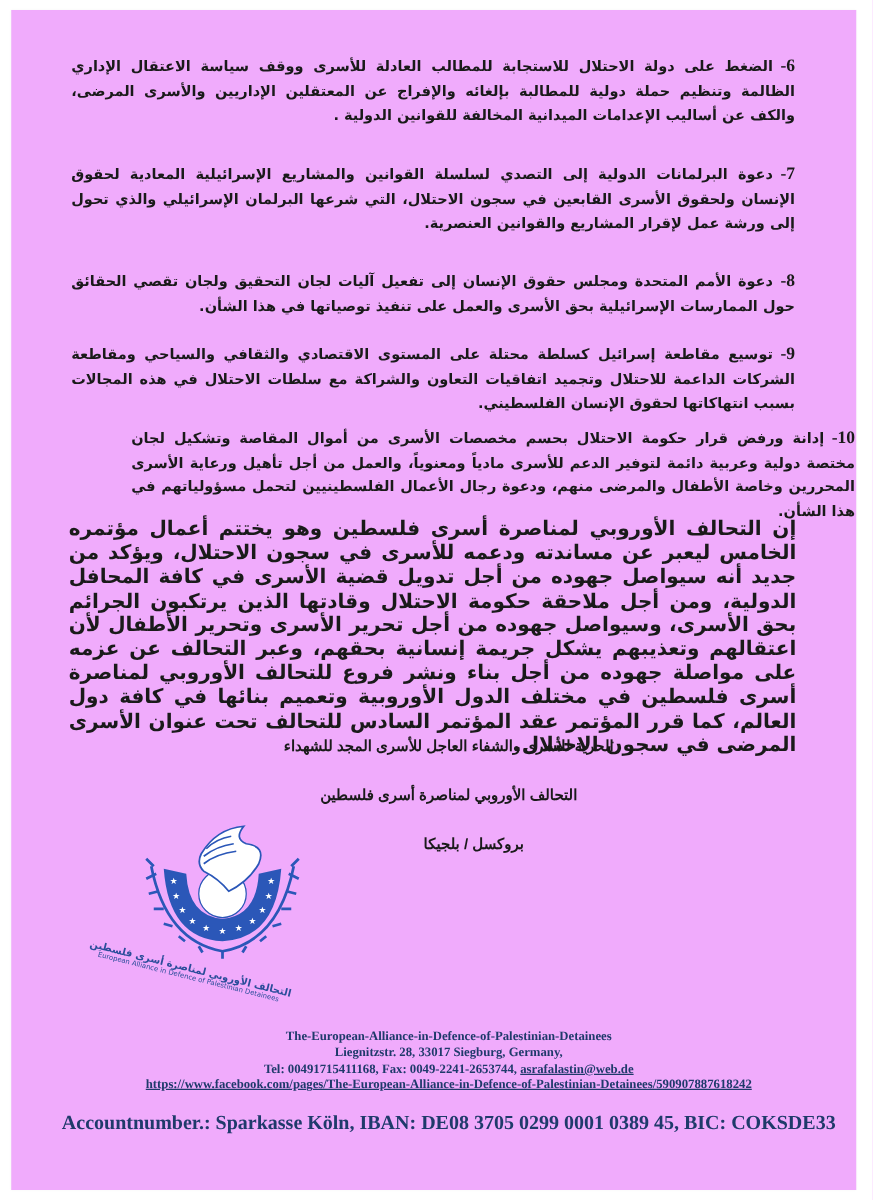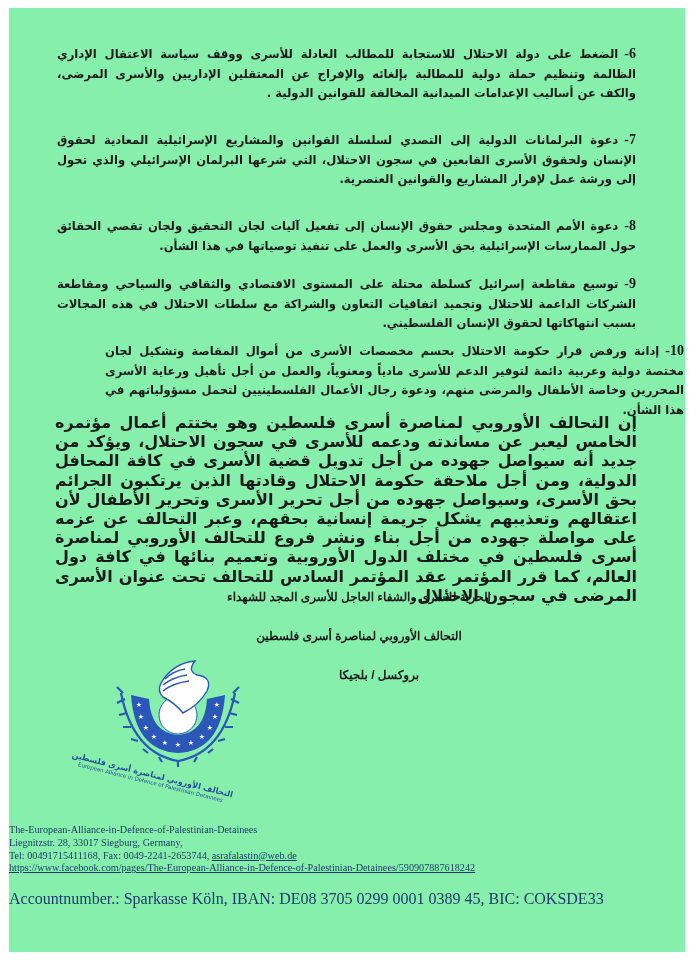--- a/index.html
+++ b/index.html
@@ -1,19 +1,19 @@
 <!DOCTYPE html>
 <html><head>
 <meta charset="utf-8">
 <style>
   html, body { margin: 0; padding: 0; background: #ffffff; }
   body { width: 698px; height: 960px; overflow: hidden; position: relative; }
   .page {
     position: absolute; left: 9px; top: 8px; width: 676px; height: 944px;
-    background: #86efac; box-shadow: 0 0 2px rgba(0,0,0,0.04);
+    background: #f0abfc; box-shadow: 0 0 2px rgba(0,0,0,0.04);
   }
   .ar {
     font-family: "DejaVu Sans", sans-serif; font-weight: bold; color: #1a1a1a;
     direction: rtl; text-align: justify; text-align-last: right;
     font-size: 11.6px; line-height: 19.5px; position: absolute;
   }
   .item { left: 48px; width: 579px; }
   .item .num { font-family: "Liberation Serif", serif; font-weight: bold; font-size: 14px; margin-left: 6px; }
   #item-6 { top: 36px; }
   #item-7 { top: 122px; }
@@ -33,22 +33,22 @@
     font-family: "Liberation Serif", serif; font-weight: bold; font-size: 14.5px; color: #1a1a1a;
   }
   .logo { position: absolute; left: 94px; top: 645px; width: 150px; height: 120px; }
   .logo-caption {
     position: absolute; left: 62px; top: 742px; width: 170px; transform: rotate(14deg);
     transform-origin: left top; color: #2a4d9a; font-family: "DejaVu Sans", sans-serif;
   }
   .logo-caption .ar-cap { font-size: 8px; font-weight: bold; direction: rtl; text-align: center; display: block; }
   .logo-caption .en-cap { font-size: 5.5px; display: block; text-align: center; }
   .footer {
-    position: absolute; left: 0; width: 676px; 
-    font-family: "Liberation Serif", serif; font-weight: normal; color: #1f3a6b; font-size: 10.2px; line-height: 12.8px;
+    position: absolute; left: 12px; width: 676px; text-align: center;
+    font-family: "Liberation Serif", serif; font-weight: bold; color: #1f3a6b; font-size: 10.2px; line-height: 12.8px;
   }
   #footer-block { top: 816px; }
   .footer a { color: #1f3a6b; text-decoration: underline; }
   #account { top: 885px; font-size: 16px; }
 </style>
 </head>
 <body>
 
 <div class="page">
 

